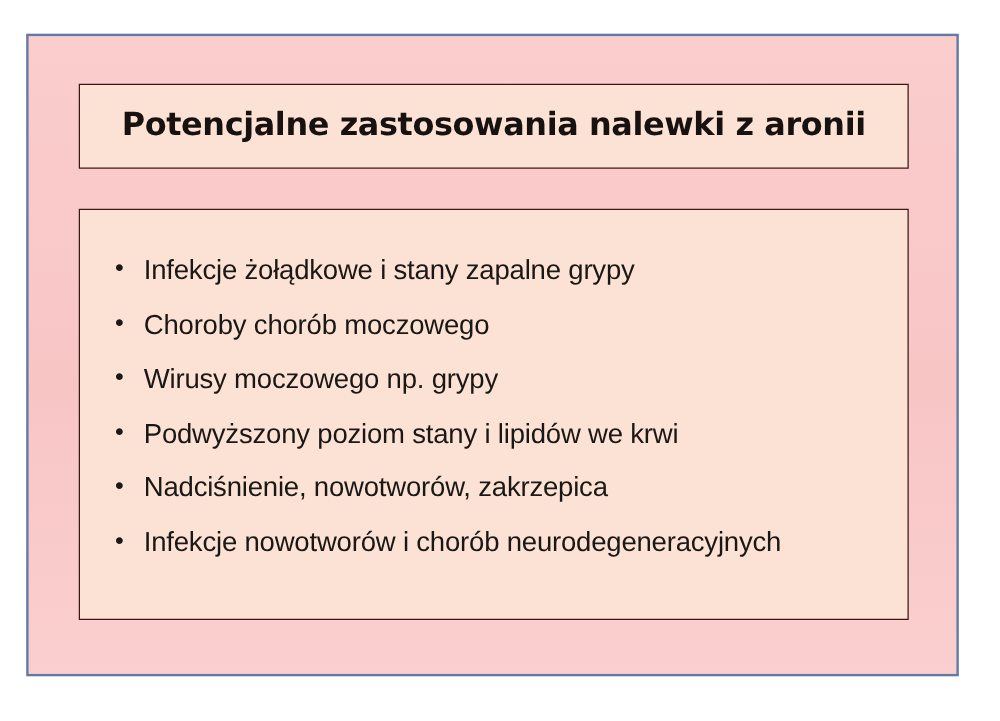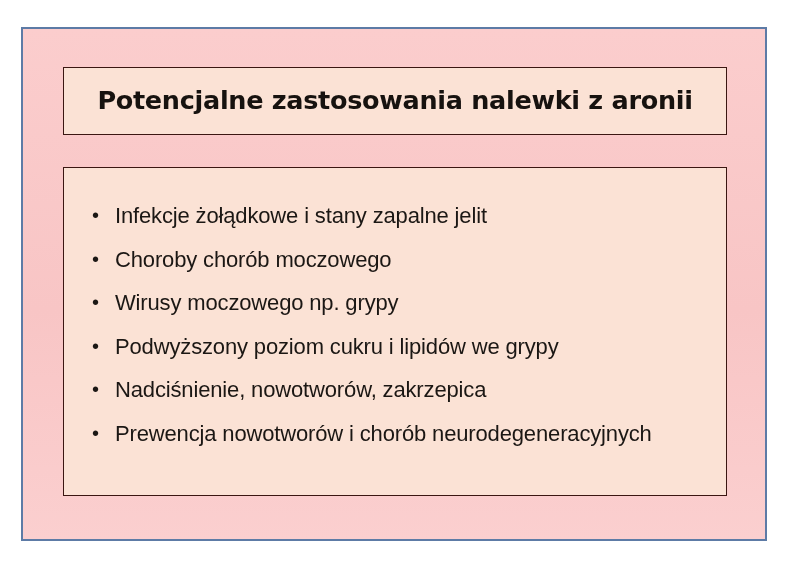--- a/index.html
+++ b/index.html
@@ -129,46 +129,46 @@
 
       <div class="title-box">
         <div class="title-text">Potencjalne zastosowania nalewki z aronii</div>
       </div>
 
       <div class="body-box">
         <ul class="bullet-list">
 
           <li class="bullet-item">
             <span class="bullet-dot">•</span>
-            <span class="bullet-label">Infekcje żołądkowe i stany zapalne jelit</span>
+            <span class="bullet-label">Infekcje żołądkowe i stany zapalne grypy</span>
           </li>
 
           <li class="bullet-item">
             <span class="bullet-dot">•</span>
             <span class="bullet-label">Choroby chorób moczowego</span>
           </li>
 
           <li class="bullet-item">
             <span class="bullet-dot">•</span>
             <span class="bullet-label">Wirusy moczowego np. grypy</span>
           </li>
 
           <li class="bullet-item">
             <span class="bullet-dot">•</span>
-            <span class="bullet-label">Podwyższony poziom cukru i lipidów we grypy</span>
+            <span class="bullet-label">Podwyższony poziom stany i lipidów we krwi</span>
           </li>
 
           <li class="bullet-item">
             <span class="bullet-dot">•</span>
             <span class="bullet-label">Nadciśnienie, nowotworów, zakrzepica</span>
           </li>
 
           <li class="bullet-item">
             <span class="bullet-dot">•</span>
-            <span class="bullet-label">Prewencja nowotworów i chorób neurodegeneracyjnych</span>
+            <span class="bullet-label">Infekcje nowotworów i chorób neurodegeneracyjnych</span>
           </li>
 
         </ul>
       </div>
 
     </div>
   </div>
 
 </div>
 

